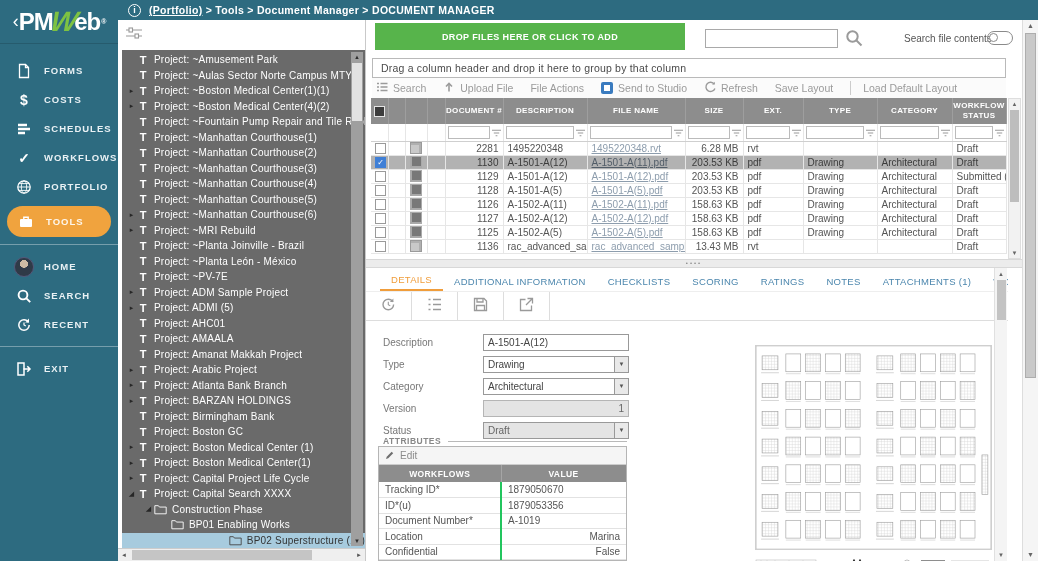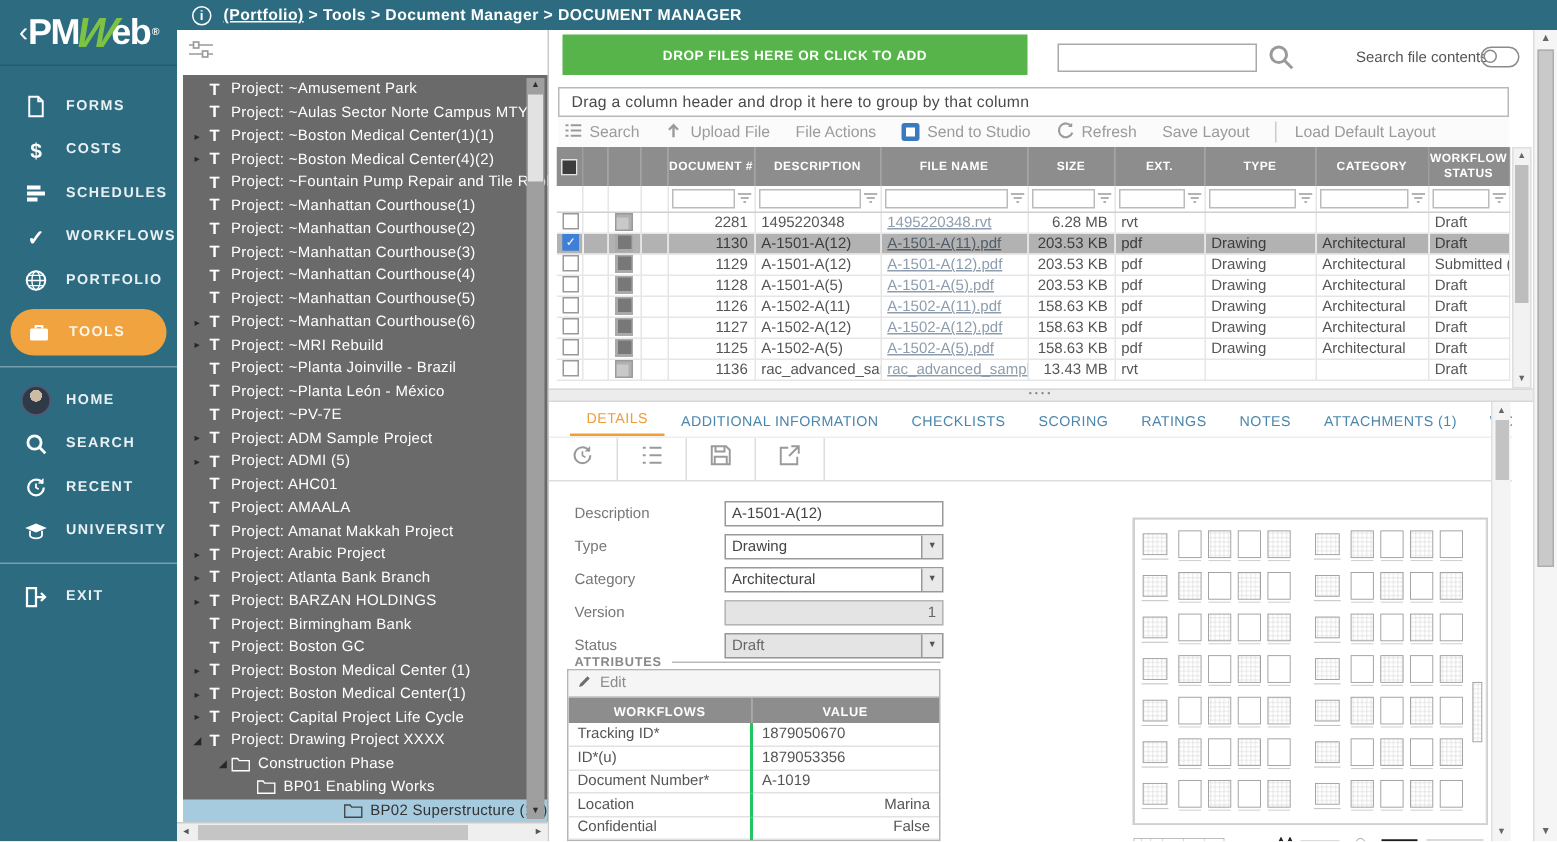--- a/index.html
+++ b/index.html
@@ -229,29 +229,20 @@
         <div class="side-item">
           <span class="side-icon">
             <svg viewBox="0 0 16 16" fill="none" stroke="currentColor" stroke-width="1.5">
               <path d="M13.2 8A5.2 5.2 0 1 1 8 2.8c1.9 0 3.6 1 4.5 2.6"></path>
               <path d="M13 1.6v3.8H9.2" fill="currentColor" stroke="none"></path>
               <path d="M8 5.4V8l1.8 1.1" stroke-width="1.2"></path>
             </svg>
           </span>
           <span class="side-label">RECENT</span>
         </div>
-        <div class="side-item">
-          <span class="side-icon">
-            <svg viewBox="0 0 16 16">
-              <path d="M.8 6L8 3l7.2 3L8 9z" fill="currentColor"></path>
-              <path d="M4 7.8V11c0 .9 1.8 1.9 4 1.9s4-1 4-1.9V7.8" fill="none" stroke="currentColor" stroke-width="1.2"></path>
-            </svg>
-          </span>
-          <span class="side-label">UNIVERSITY</span>
-        </div>
         <div class="side-sep"></div>
         <div class="side-item">
           <span class="side-icon">
             <svg viewBox="0 0 16 16" fill="none" stroke="currentColor" stroke-width="1.5">
               <path d="M2 2h6v12H2z"></path>
               <path d="M7.5 8h6.5M11.3 5.3L14 8l-2.7 2.7"></path>
             </svg>
           </span>
           <span class="side-label">EXIT</span>
         </div>
@@ -408,21 +399,21 @@
           <span class="tree-label">Project: Boston Medical Center(1)</span>
         </div>
         <div class="tree-item" style="padding-left: 4px;">
           <span class="tree-arrow">▸</span>
           <span class="tree-ic proj">T</span>
           <span class="tree-label">Project: Capital Project Life Cycle</span>
         </div>
         <div class="tree-item" style="padding-left: 4px;">
           <span class="tree-arrow">◢</span>
           <span class="tree-ic proj">T</span>
-          <span class="tree-label">Project: Drawing Project XXXX</span>
+          <span class="tree-label">Project: Capital Search XXXX</span>
         </div>
         <div class="tree-item" style="padding-left: 21px;">
           <span class="tree-arrow">◢</span>
           <span class="tree-ic folder">
             <svg viewBox="0 0 16 13" fill="none" stroke="currentColor" stroke-width="1.1">
               <path d="M1 11.8V1.8h4.4l1.3 1.7H15v8.3z"></path>
             </svg>
           </span>
           <span class="tree-label">Construction Phase</span>
         </div>

